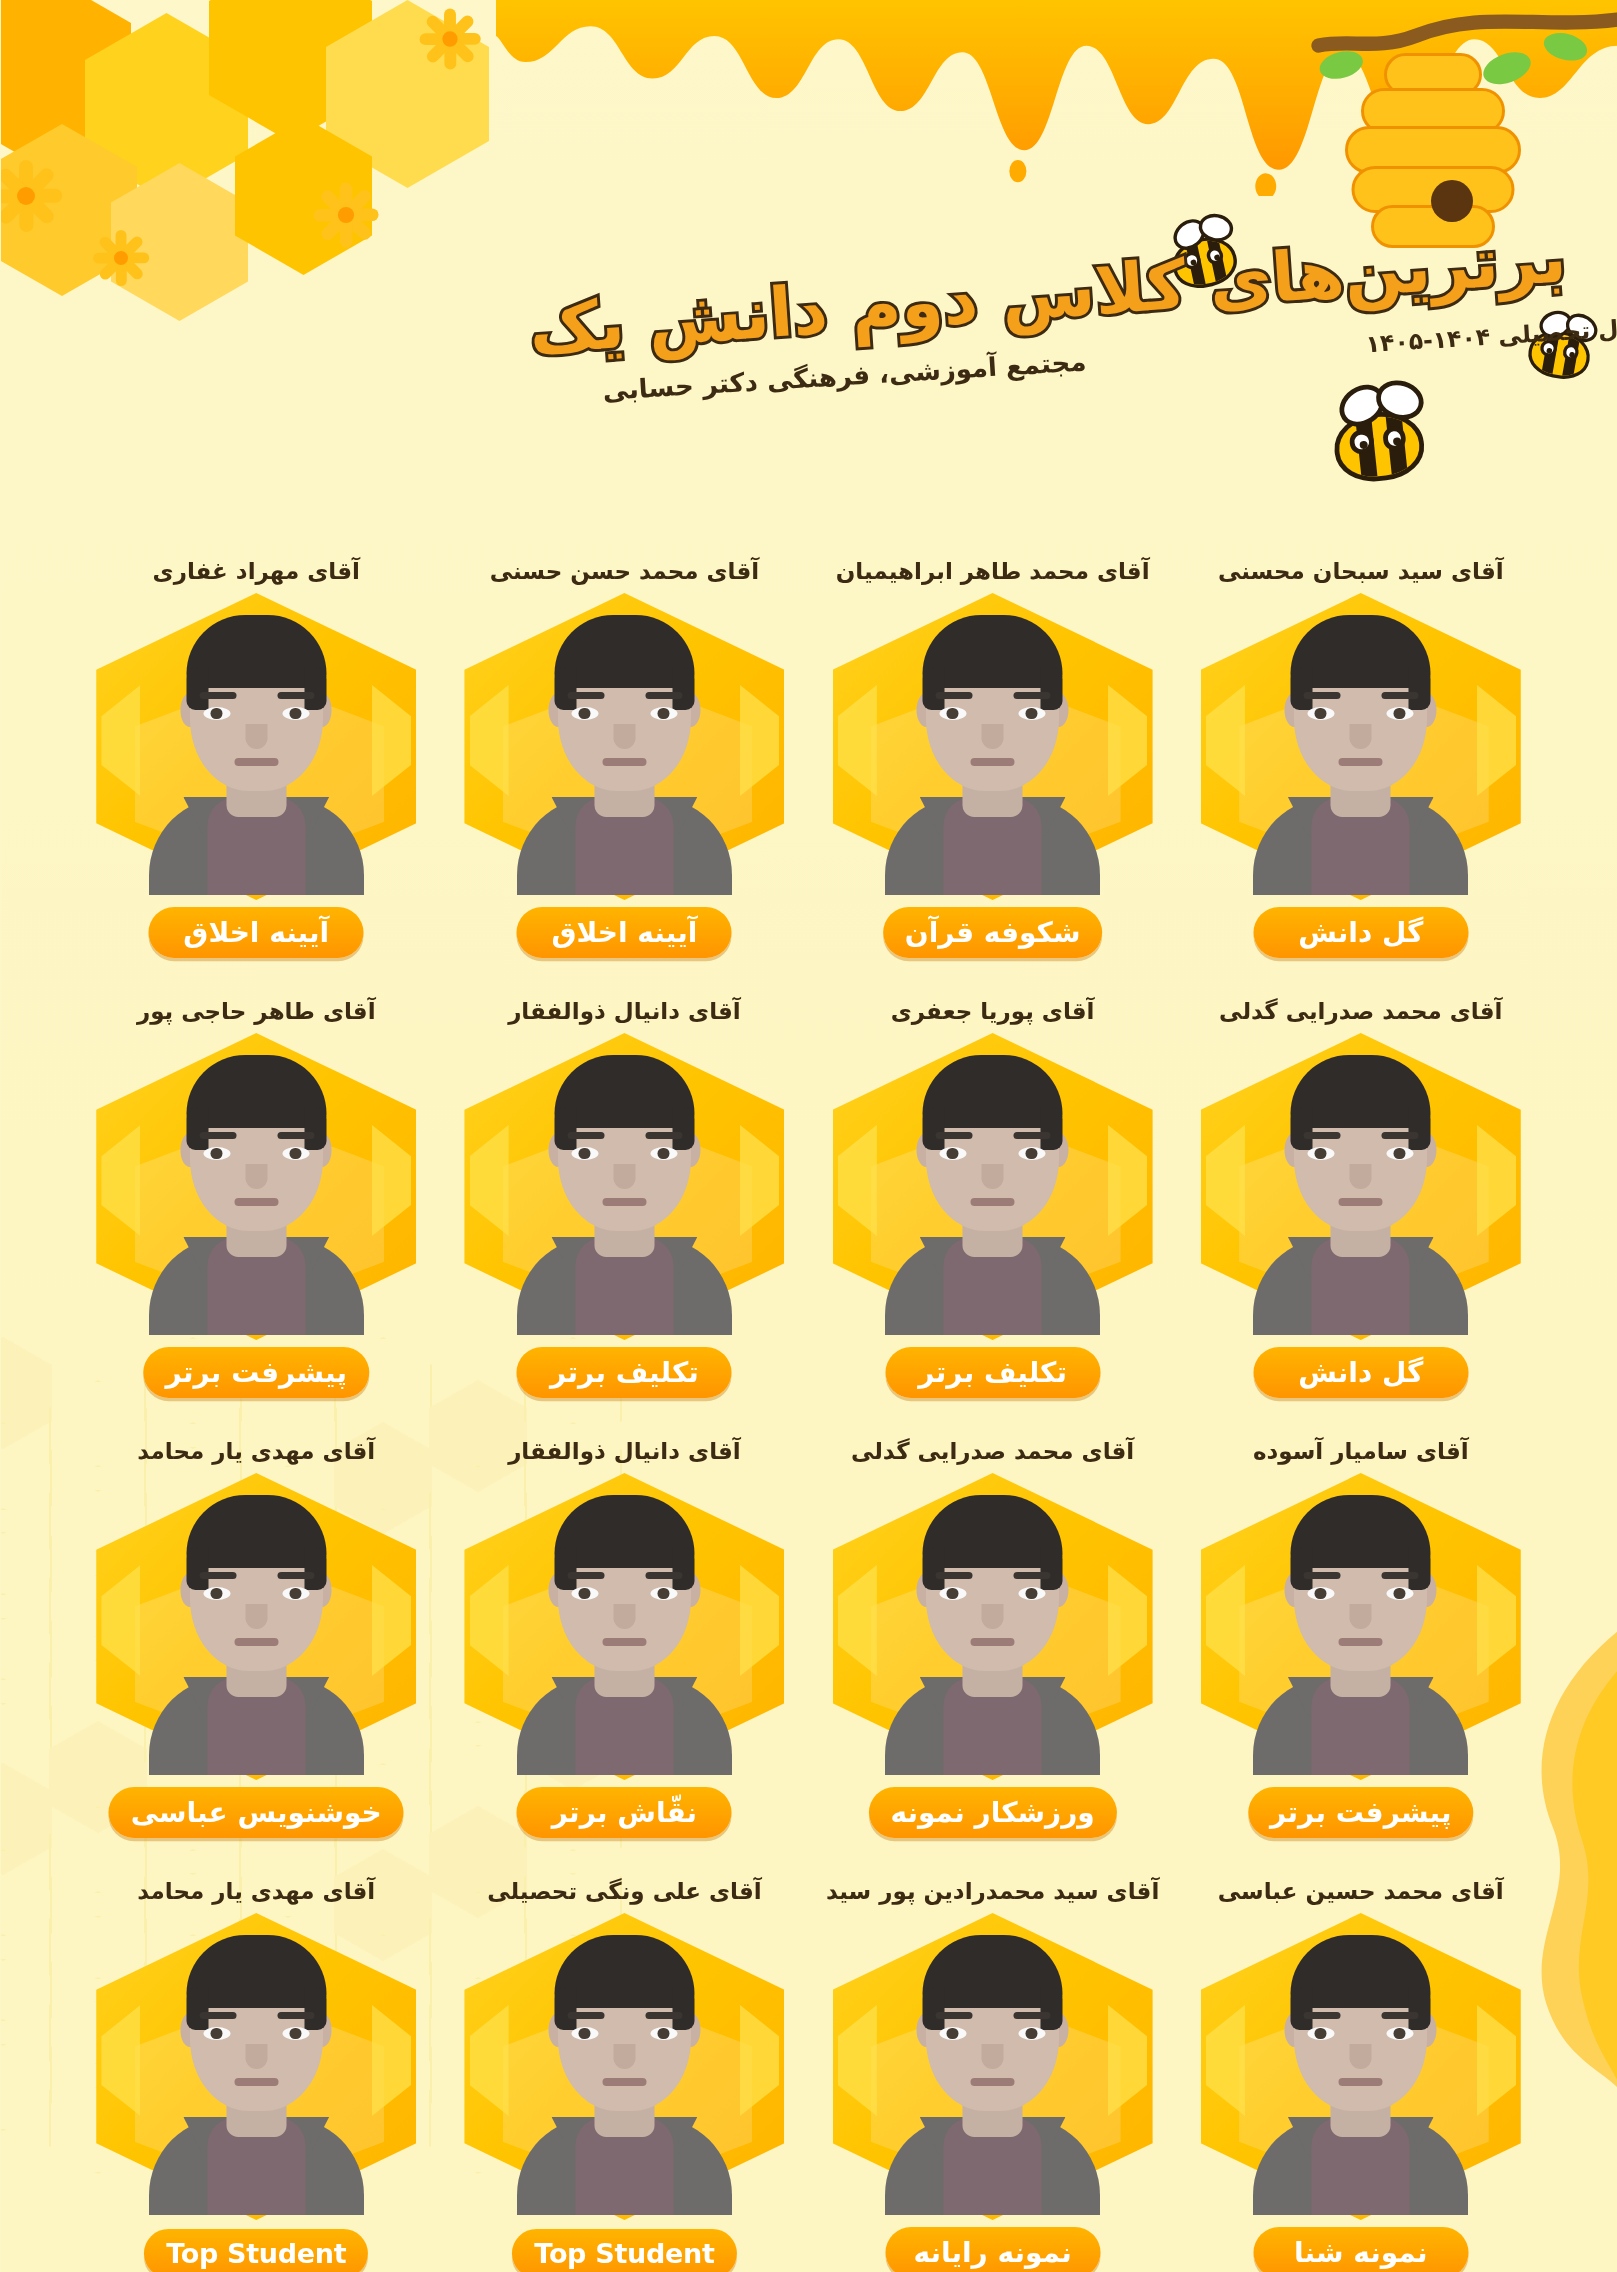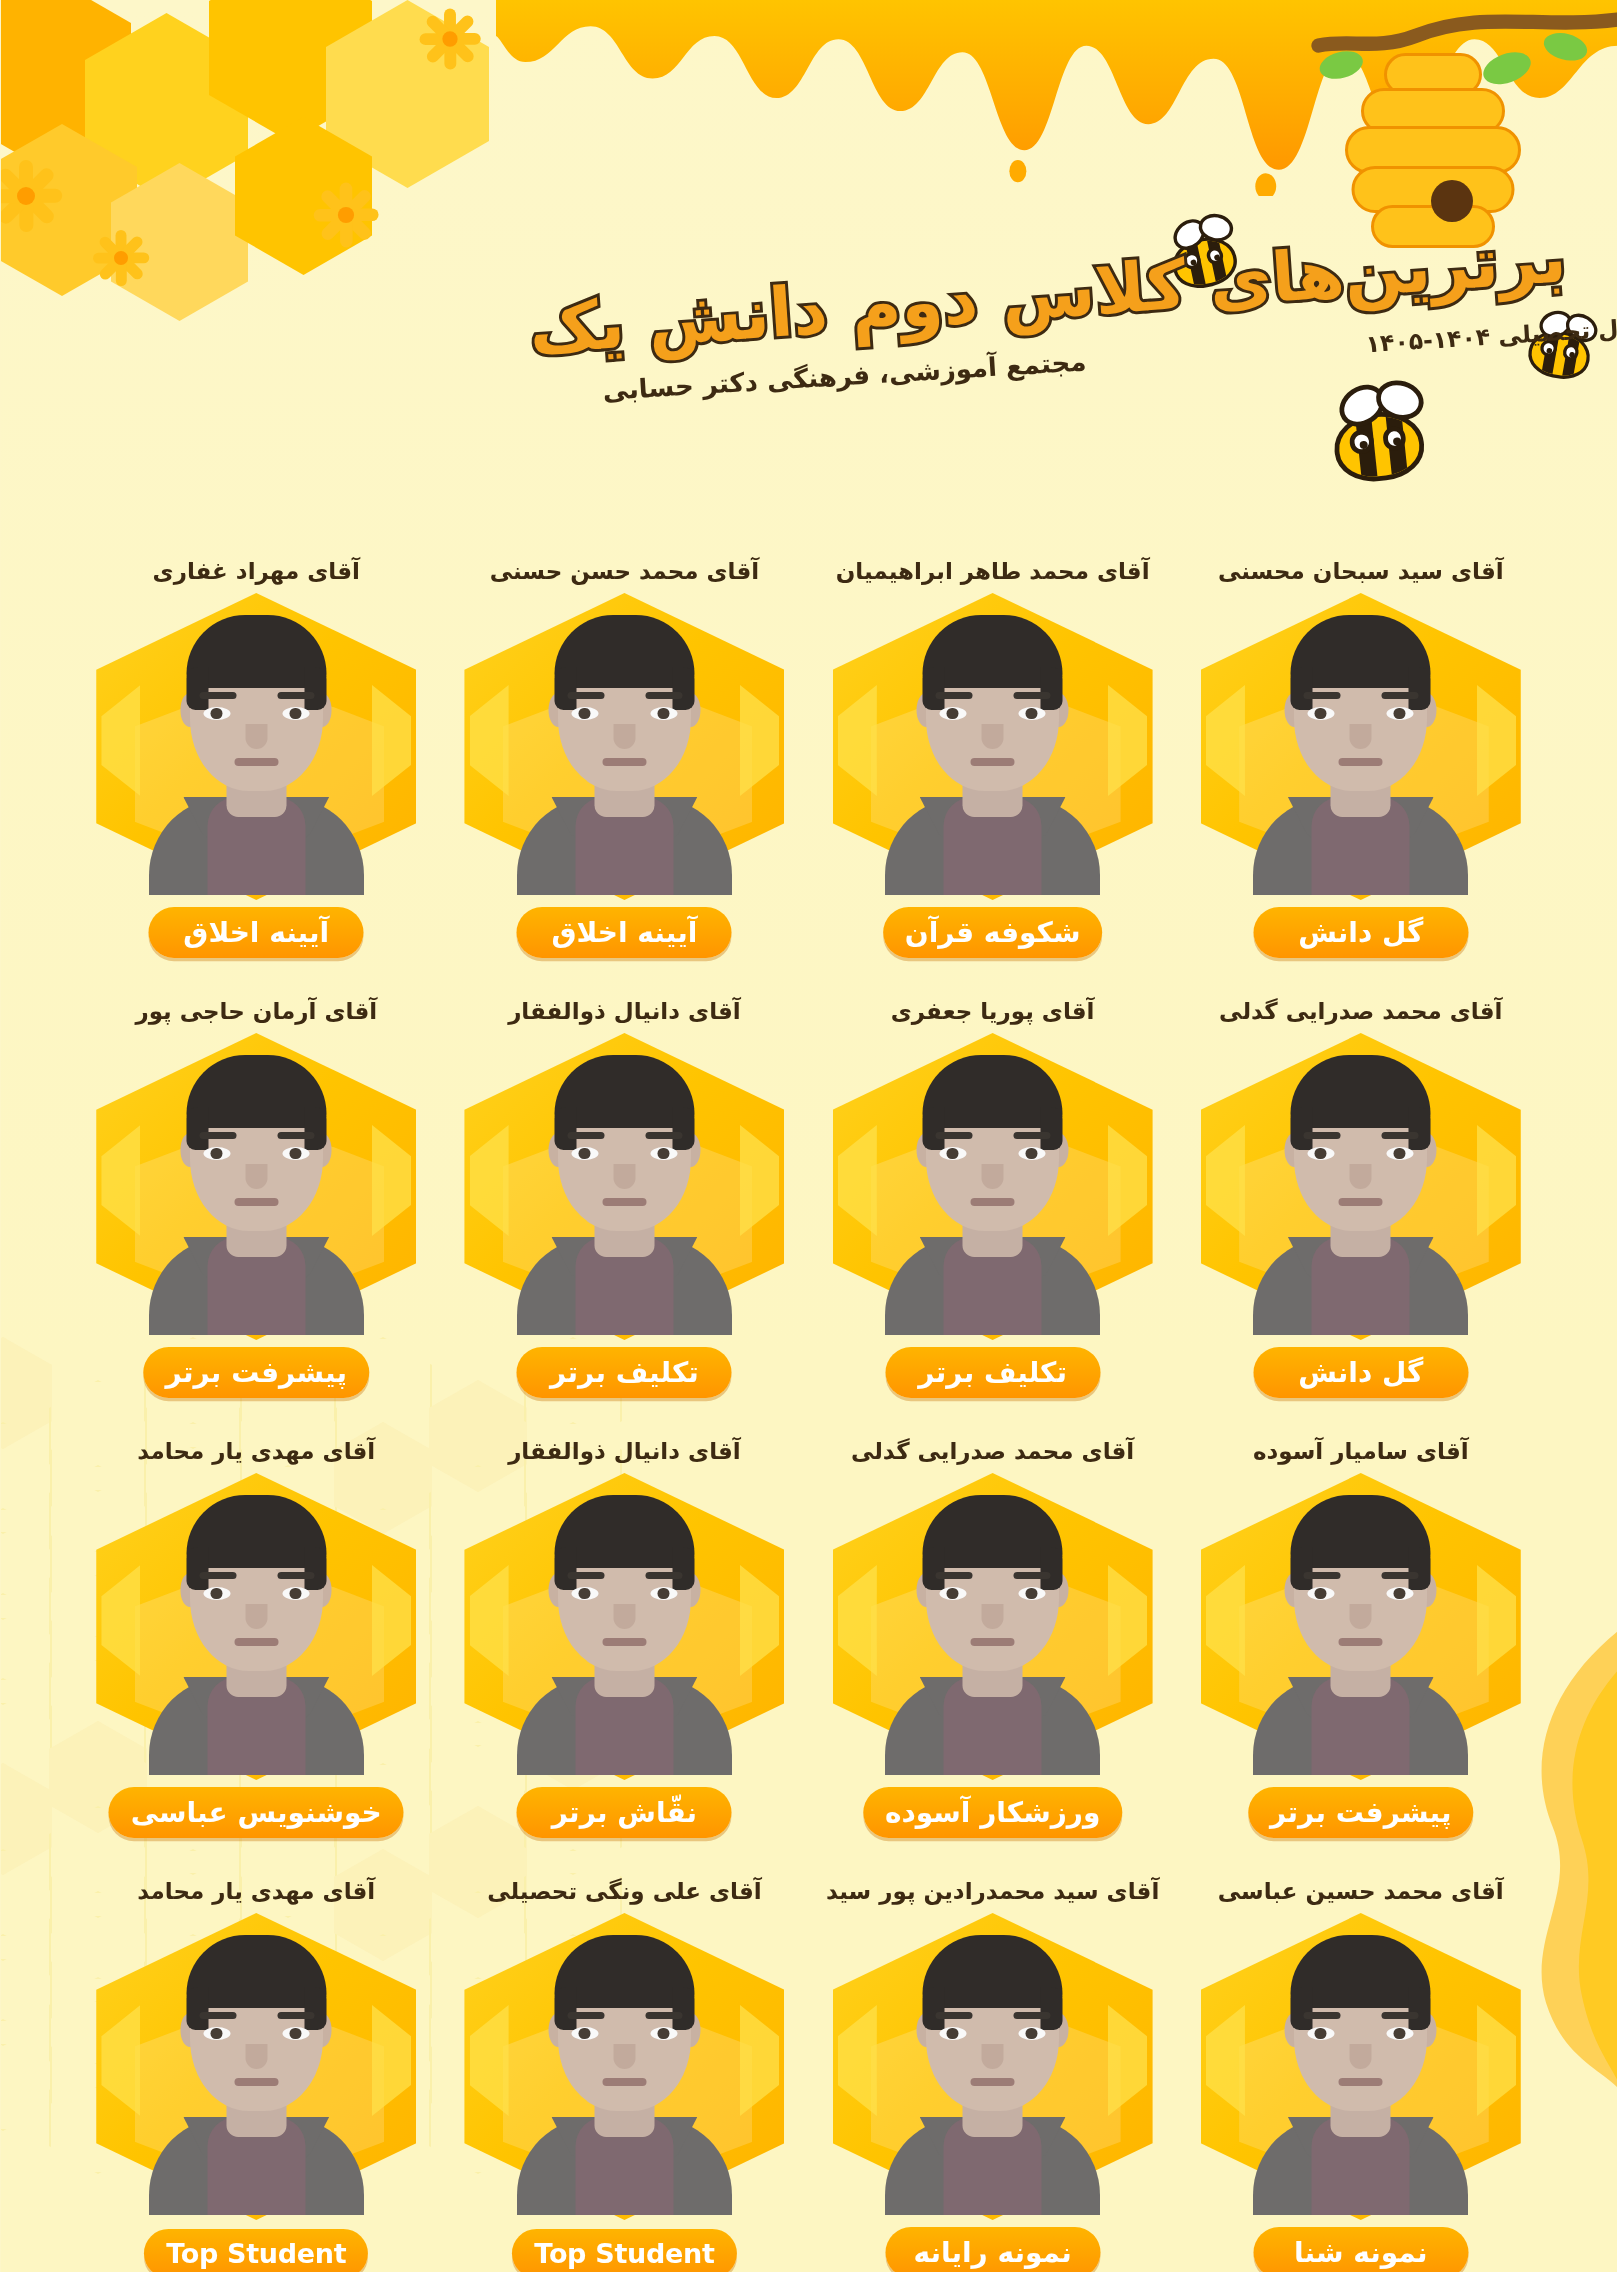--- a/index.html
+++ b/index.html
@@ -720,21 +720,21 @@
             <div class="pt-brow-r"></div>
             <div class="pt-eye-l"></div>
             <div class="pt-eye-r"></div>
             <div class="pt-nose"></div>
             <div class="pt-mouth"></div>
           </div>
         </div>
         <div class="badge"><span class="badge-text">تکلیف برتر</span></div>
       </div>
       <div class="card">
-        <div class="student-name">آقای آرمان حاجی پور</div>
+        <div class="student-name">آقای طاهر حاجی پور</div>
         <div class="hex-wrap">
           <div class="hex-bg"></div>
           <div class="hex-side-l"></div>
           <div class="hex-side-r"></div>
           <div class="portrait">
             <div class="pt-shoulders"></div>
             <div class="pt-collar-l"></div>
             <div class="pt-collar-r"></div>
             <div class="pt-shirt"></div>
             <div class="pt-neck"></div>
@@ -795,21 +795,21 @@
             <div class="pt-head"></div>
             <div class="pt-hair"></div>
             <div class="pt-brow-l"></div>
             <div class="pt-brow-r"></div>
             <div class="pt-eye-l"></div>
             <div class="pt-eye-r"></div>
             <div class="pt-nose"></div>
             <div class="pt-mouth"></div>
           </div>
         </div>
-        <div class="badge"><span class="badge-text">ورزشکار آسوده</span></div>
+        <div class="badge"><span class="badge-text">ورزشکار نمونه</span></div>
       </div>
       <div class="card">
         <div class="student-name">آقای دانیال ذوالفقار</div>
         <div class="hex-wrap">
           <div class="hex-bg"></div>
           <div class="hex-side-l"></div>
           <div class="hex-side-r"></div>
           <div class="portrait">
             <div class="pt-shoulders"></div>
             <div class="pt-collar-l"></div>

